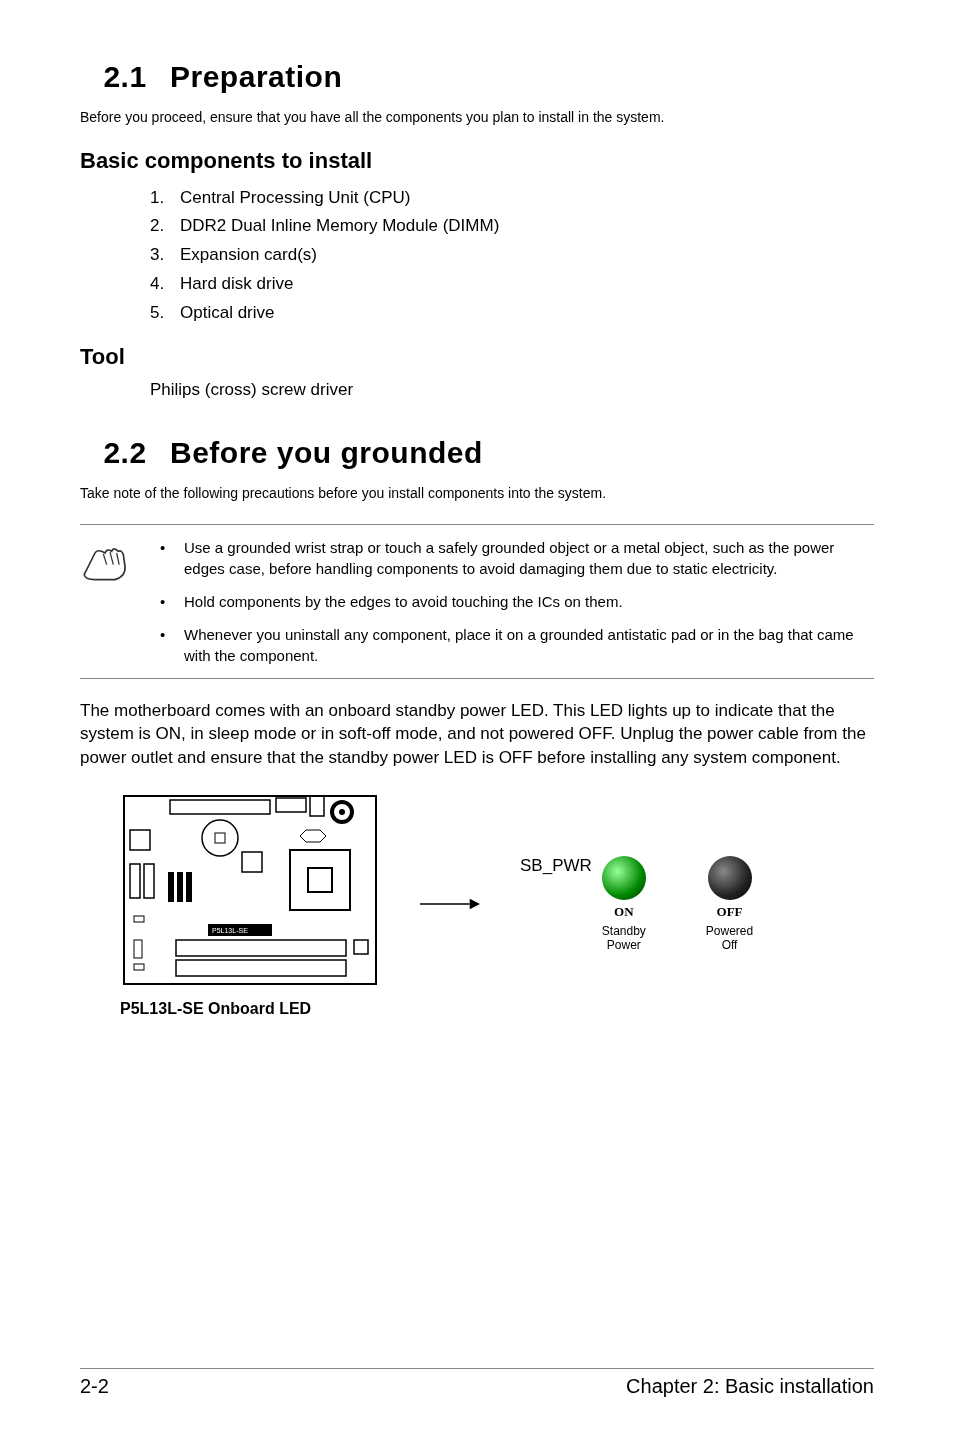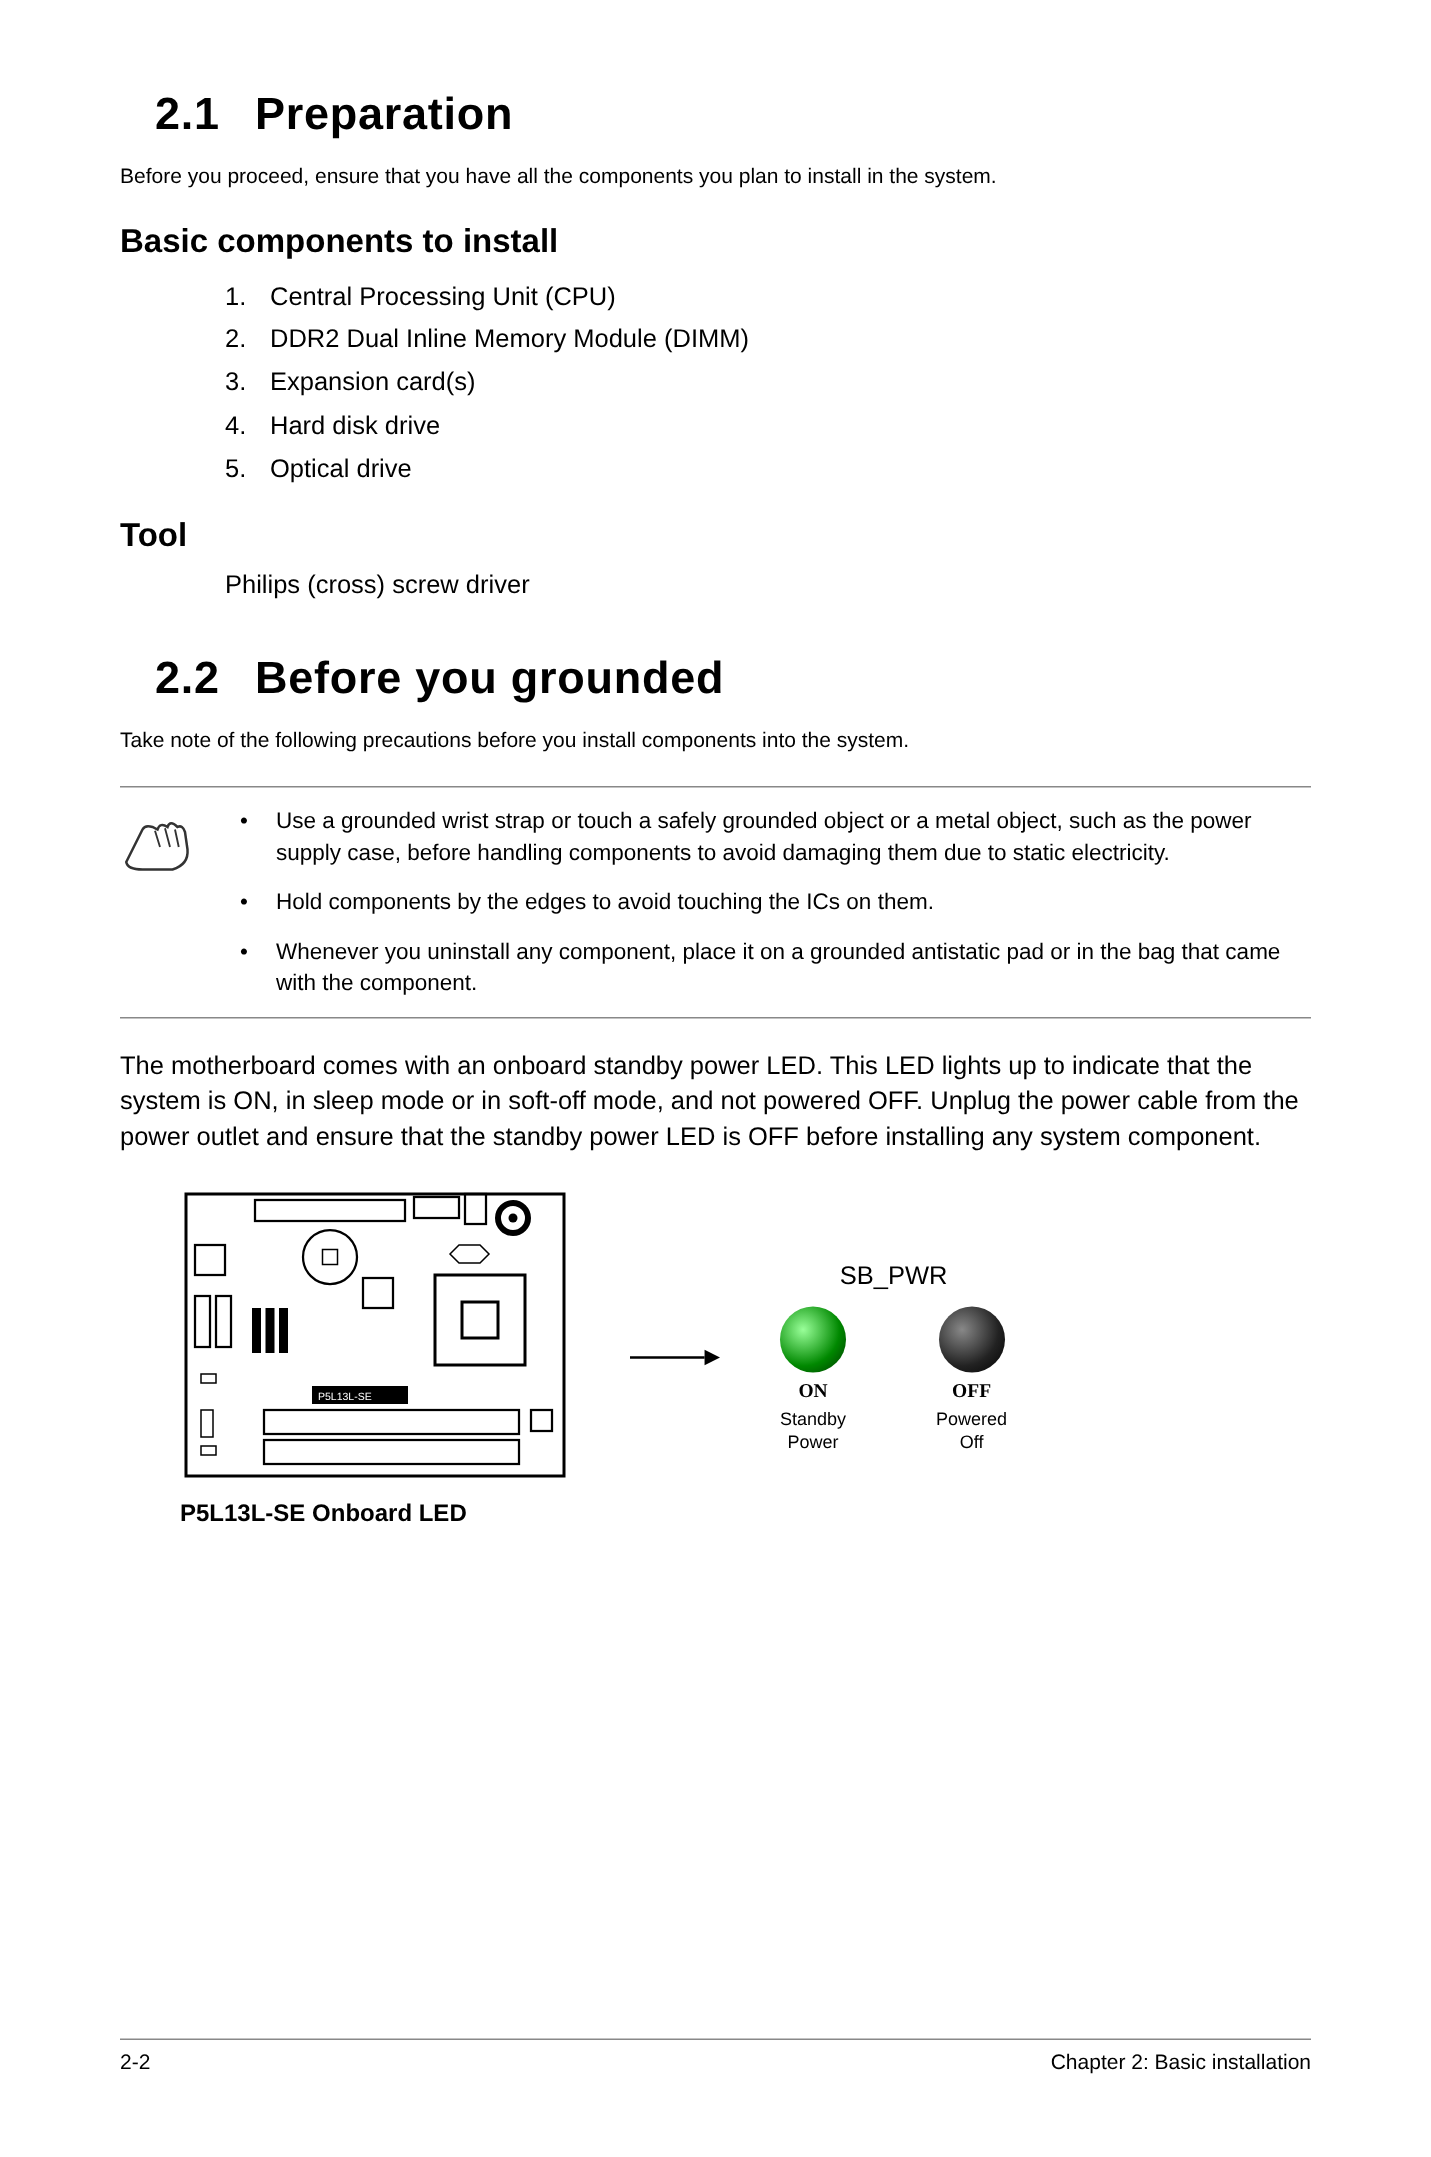--- a/index.html
+++ b/index.html
@@ -109,22 +109,22 @@
     .mobo-box {
       width: 260px;
     }
     .mobo-caption {
       font-weight: bold;
       font-size: 16px;
       margin-top: 6px;
     }
     .led-side {
       display: flex;
-      flex-direction: column;
-      align-items: center;
+      flex-direction: row;
+      align-items: flex-start;
       gap: 10px;
     }
     .led-title {
       font-size: 17px;
     }
     .led-row {
       display: flex;
       gap: 60px;
     }
     .led-col {
@@ -149,28 +149,28 @@
       font-size: 13px;
       font-family: Liberation Serif, serif;
     }
     .led-sub {
       font-size: 12px;
       text-align: center;
       line-height: 1.2;
     }
     .footer {
       position: absolute;
-      bottom: 56px;
+      bottom: 40px;
       left: 80px;
       right: 80px;
       border-top: 1px solid #888;
       padding-top: 6px;
       display: flex;
       justify-content: space-between;
-      font-size: 14px;
+      font-size: 20px;
       margin-top: 32px;
     }
     .arrow-gap {
       width: 60px;
       display: flex;
       align-items: center;
       justify-content: center;
     }
   </style>
 </head>
@@ -203,21 +203,21 @@
     <div class="note-icon">
       <svg viewBox="0 0 60 48">
         <path d="M5 38 L18 12 Q20 8 26 10 L30 12 Q32 6 38 10 Q40 4 46 10 Q50 8 52 14 L54 28 Q55 40 42 44 L18 44 Q6 44 5 38 Z" fill="none" stroke="#333" stroke-width="2"></path>
         <path d="M28 13 L32 26 M36 11 L40 26 M44 12 L47 26" fill="none" stroke="#333" stroke-width="1.5"></path>
       </svg>
     </div>
     <div class="note-content">
       <ul>
         <li>
             <span class="bullet">•</span>
-            <span>Use a grounded wrist strap or touch a safely grounded object or a metal object, such as the power supply case, before handling components to avoid damaging them due to static electricity.</span>
+            <span>Use a grounded wrist strap or touch a safely grounded object or a metal object, such as the power edges case, before handling components to avoid damaging them due to static electricity.</span>
           </li>
         <li>
             <span class="bullet">•</span>
             <span>Hold components by the edges to avoid touching the ICs on them.</span>
           </li>
         <li>
             <span class="bullet">•</span>
             <span>Whenever you uninstall any component, place it on a grounded antistatic pad or in the bag that came with the component.</span>
           </li>
       </ul>

